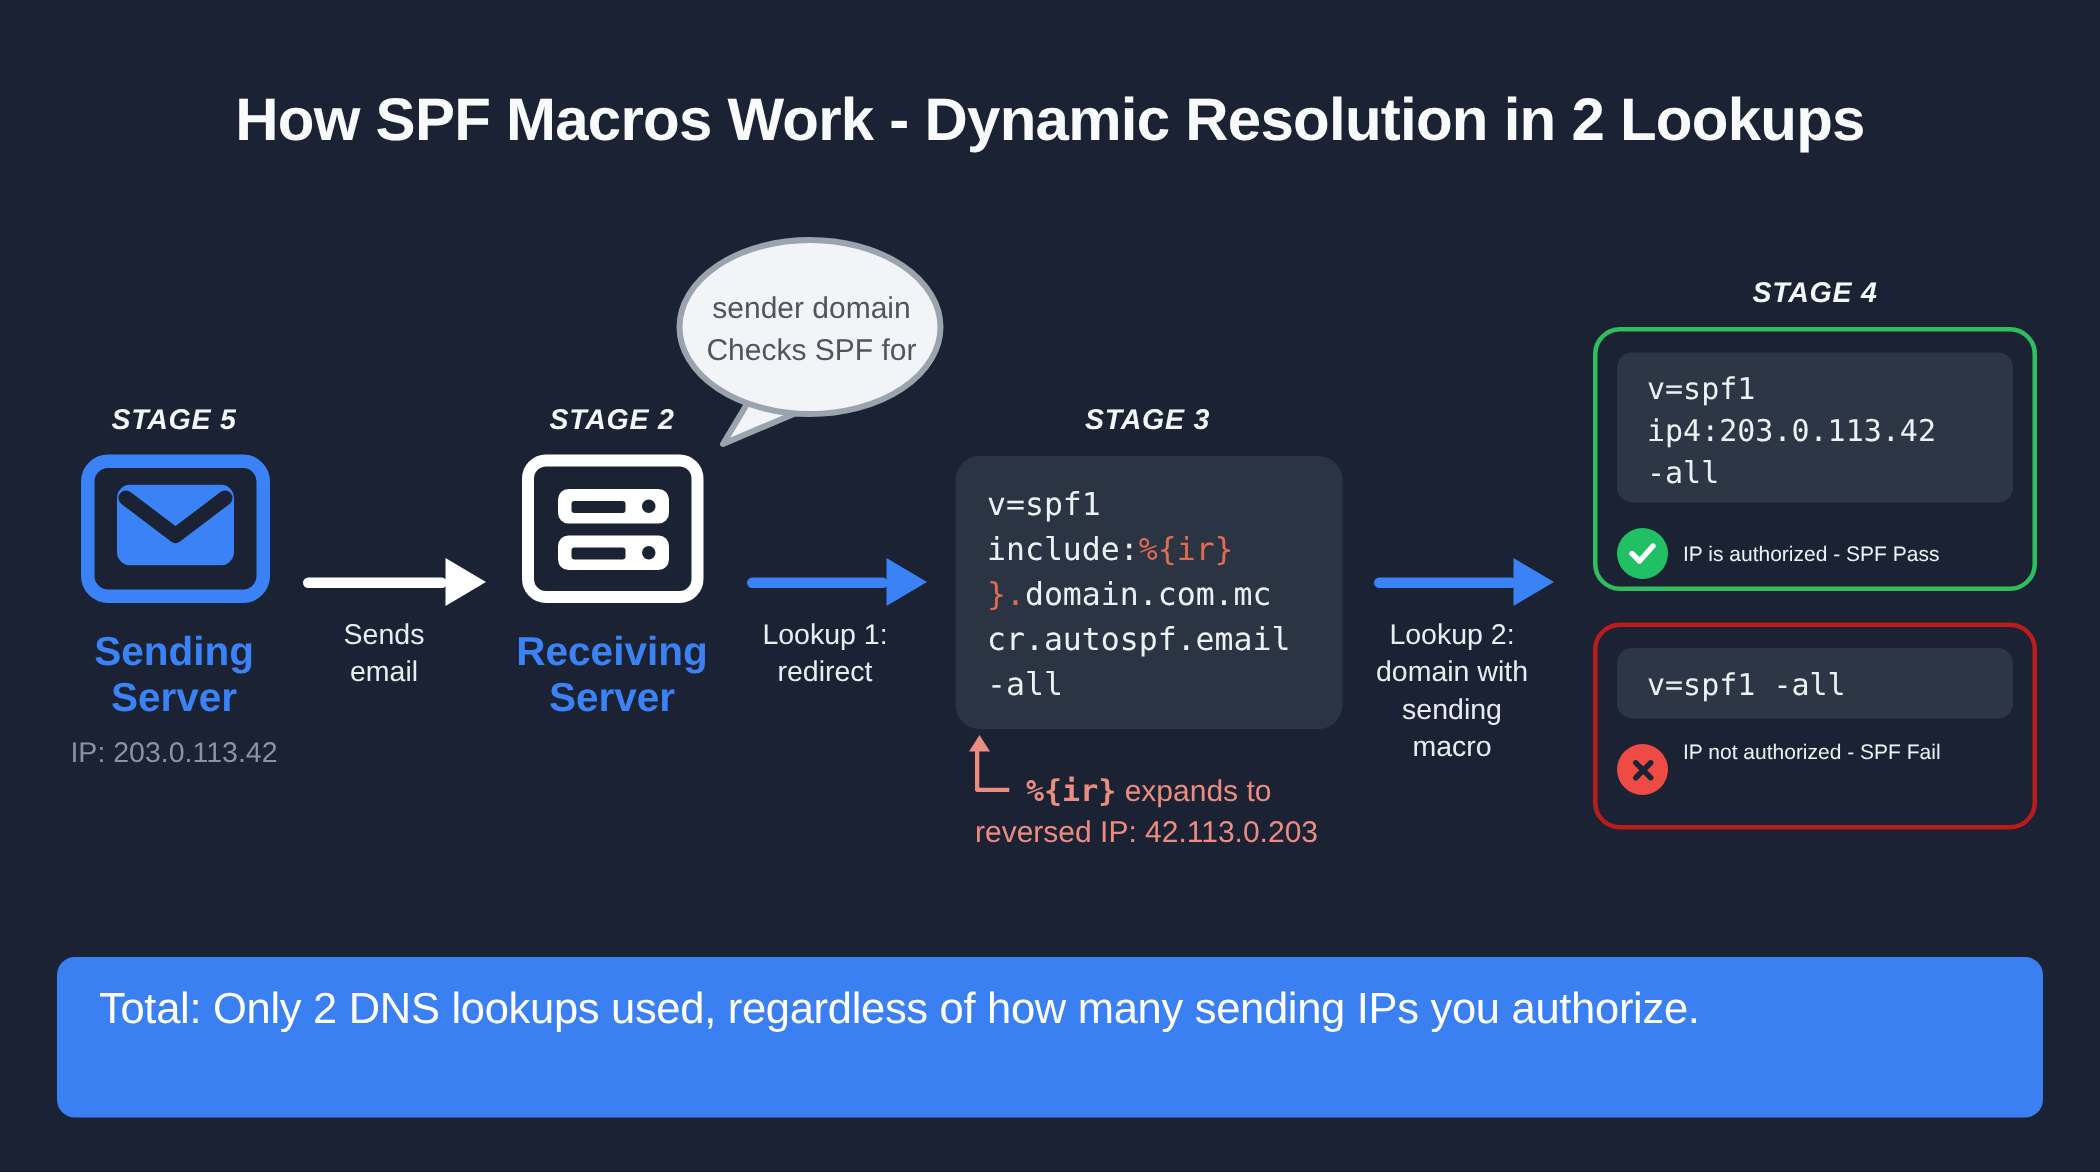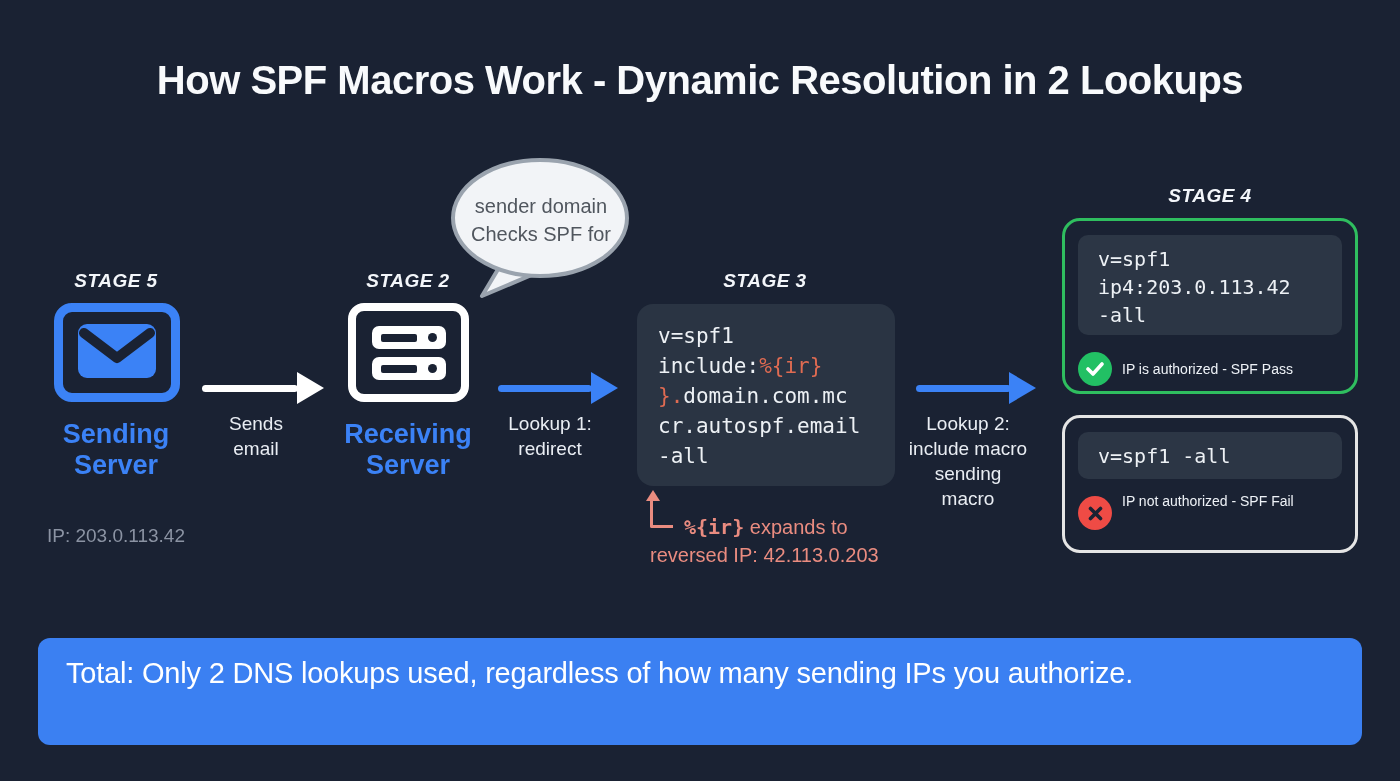--- a/index.html
+++ b/index.html
@@ -41,21 +41,21 @@
   .server-dot  { position:absolute; right:9px; top:7px; width:9px; height:9px; background:#1a2233; border-radius:50%; }
 
   .server-name {
     position:absolute; width:220px; text-align:center;
     font-size:27px; font-weight:800; line-height:31px; color:#3b82f6;
   }
   #s1-name { left:6px; top:419px; }
   #s2-name { left:298px; top:419px; }
   .ip-text {
     position:absolute; left:6px; top:492px; width:220px; text-align:center;
-    font-size:19px; color:#8b93a3;margin-top:33px;
+    font-size:19px; color:#8b93a3;
   }
 
   
   .arrow-line { position:absolute; height:7px; border-radius:4px; top:385px; }
   .arrow-head { position:absolute; width:0; height:0; top:372px;
     border-top:16px solid transparent; border-bottom:16px solid transparent; }
   #a1-line { left:202px; width:96px; background:#ffffff; }
   #a1-head { left:297px; border-left:27px solid #ffffff; }
   #a2-line { left:498px; width:94px; background:#3b82f6; }
   #a2-head { left:591px; border-left:27px solid #3b82f6; }
@@ -96,21 +96,21 @@
     border-left:3px solid #ea8c80; border-bottom:3px solid #ea8c80;
     border-bottom-left-radius:2px;
   }
   .ann-line1 { position:absolute; left:684px; top:515px; font-size:20px; color:#ea8c80; }
   .ann-line1 .ann-macro { font-family:"DejaVu Sans Mono", monospace; font-weight:700; font-size:20px; }
   .ann-line2 { position:absolute; left:650px; top:544px; font-size:20px; color:#ea8c80; }
 
   
   .result-box { position:absolute; left:1062px; width:296px; border-radius:18px; }
   #pass-box { top:218px; height:176px; border:3px solid #2fbe5f; }
-  #fail-box { top:415px; height:138px; border:3px solid #e5e5e5; }
+  #fail-box { top:415px; height:138px; border:3px solid #b91c1c; }
   .result-code {
     position:absolute; left:13px; top:14px; width:264px;
     background:#2c3645; border-radius:10px;
     font-family:"DejaVu Sans Mono", monospace; font-size:20px; line-height:28px;
     color:#edf1f5; white-space:nowrap;
   }
   #pass-code { height:100px; padding:10px 0 0 20px; }
   #fail-code { height:47px;  padding:10px 0 0 20px; }
   .result-icon {
     position:absolute; left:13px; width:34px; height:34px; border-radius:50%;
@@ -205,21 +205,21 @@
   <div class="ann-elbow"></div>
   <div class="ann-line1">
     <span class="ann-macro">%{ir}</span><span> expands to</span>
   </div>
   <div class="ann-line2">reversed IP: 42.113.0.203</div>
 
   <div class="arrow-line" id="a3-line"></div>
   <div class="arrow-head" id="a3-head"></div>
   <div class="arrow-label" id="a3-label">
     <div>Lookup 2:</div>
-    <div>include macro</div>
+    <div>domain with</div>
     <div>sending</div>
     <div>macro</div>
   </div>
 
   <div class="stage-label" id="s4-label">STAGE 4</div>
 
   <div class="result-box" id="pass-box">
     <div class="result-code" id="pass-code">
       <div>v=spf1</div>
       <div>ip4:203.0.113.42</div>

